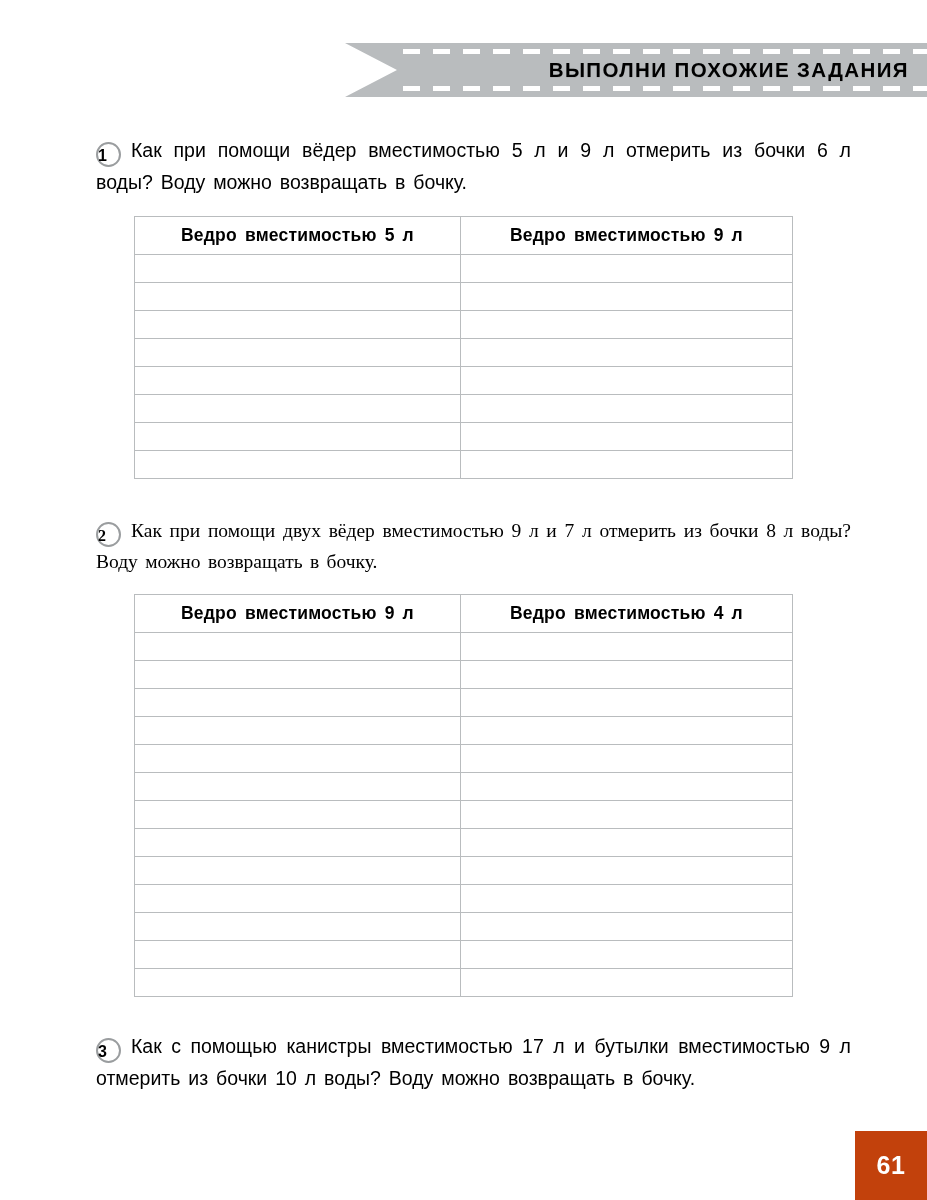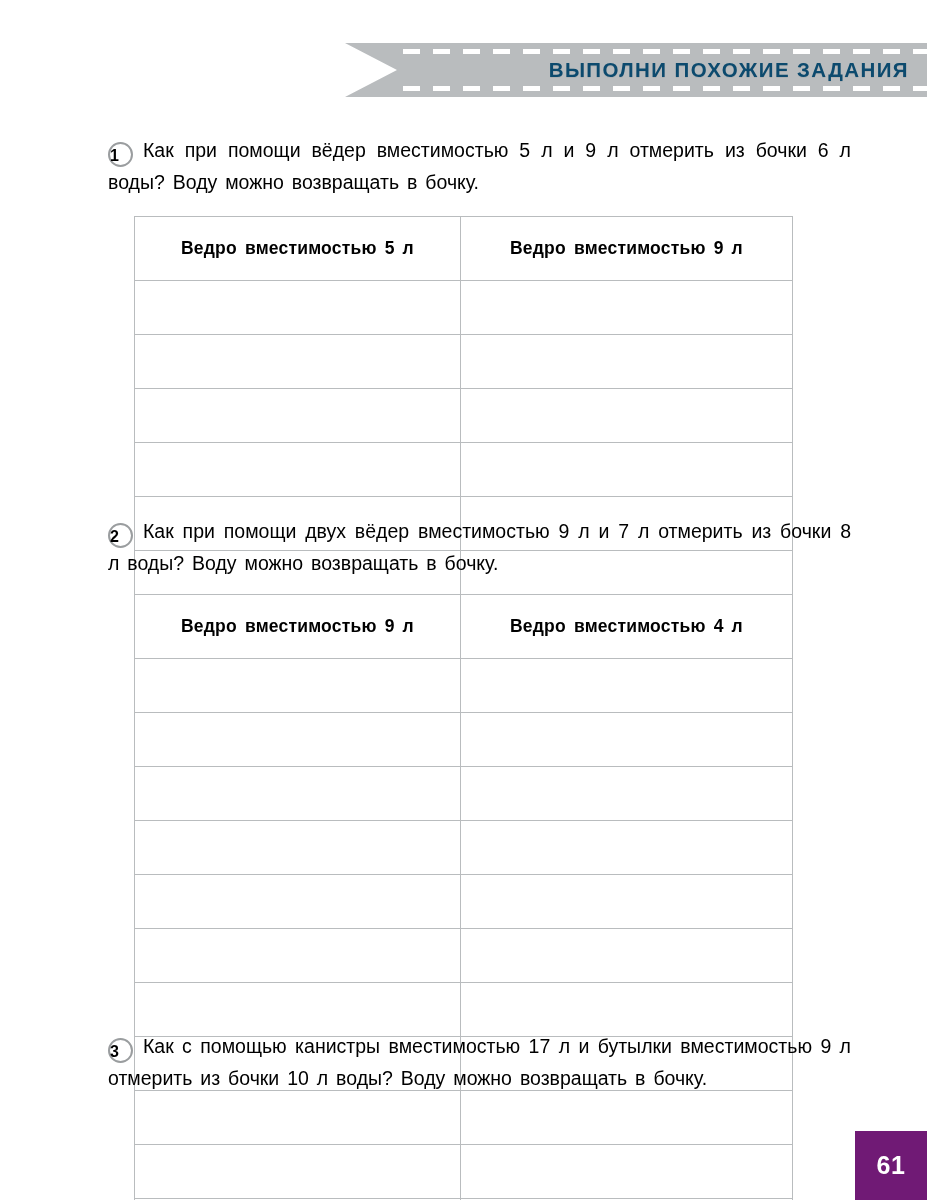--- a/index.html
+++ b/index.html
@@ -40,76 +40,75 @@
   }
   .banner-dash-top { top: 6px; }
   .banner-dash-bottom { bottom: 6px; }
   .banner-title {
     position: absolute;
     right: 18px;
     top: 0;
     bottom: 0;
     display: flex;
     align-items: center;
-    color: #0c4a6e;
+    color: #000000;
     font-size: 20.5px;
     font-weight: bold;
     letter-spacing: 1.4px;
     white-space: nowrap;
     text-shadow: 0 1px 0 rgba(0,0,0,0.06);
   }
 
   
   .task {
     position: absolute;
     left: 96px;
     width: 755px;
   }
   .task-body {
     font-size: 19.5px;
     color: #000000;
     line-height: 30px;
     text-align: justify;
     text-align-last: left;
     word-spacing: 2.5px;
-    margin-left: 12px;
   }
   .num-badge {
     display: inline-block;
     width: 25px;
     height: 25px;
     border: 2.5px solid #9a9d9f;
     border-radius: 50%;
     text-align: center;
     line-height: 24px;
     font-size: 16px;
     font-weight: bold;
     color: #000000;
     vertical-align: -4px;
     margin-right: 10px;
     box-sizing: border-box;
     word-spacing: normal;
   }
 
   #task1 { top: 135px; }
-  #task2 { top: 516px; }
+  #task2 { top: 516px; font-family: Liberation Serif, serif; }
   #task3 { top: 1031px; }
 
   
   .grid {
     position: absolute;
     left: 134px;
     width: 658px;
     border-collapse: collapse;
     table-layout: fixed;
     background: #ffffff;
   }
   .grid td, .grid th {
     border: 1px solid #b9bcbe;
-    padding: 13px;
+    padding: 0;
     margin: 0;
   }
   .grid th {
     height: 37px;
     font-size: 17.5px;
     font-weight: bold;
     color: #000000;
     text-align: center;
     letter-spacing: 0.2px;
     word-spacing: 3px;
@@ -121,21 +120,21 @@
   #table1 { top: 216px; }
   #table2 { top: 594px; }
 
   
   .page-badge {
     position: absolute;
     right: 0;
     bottom: 0;
     width: 72px;
     height: 69px;
-    background: #701a75;
+    background: #c2410c;
     display: flex;
     align-items: center;
     justify-content: center;
     color: #ffffff;
     font-size: 25px;
     font-weight: bold;
     letter-spacing: 0.5px;
   }
 </style>
 </head>

